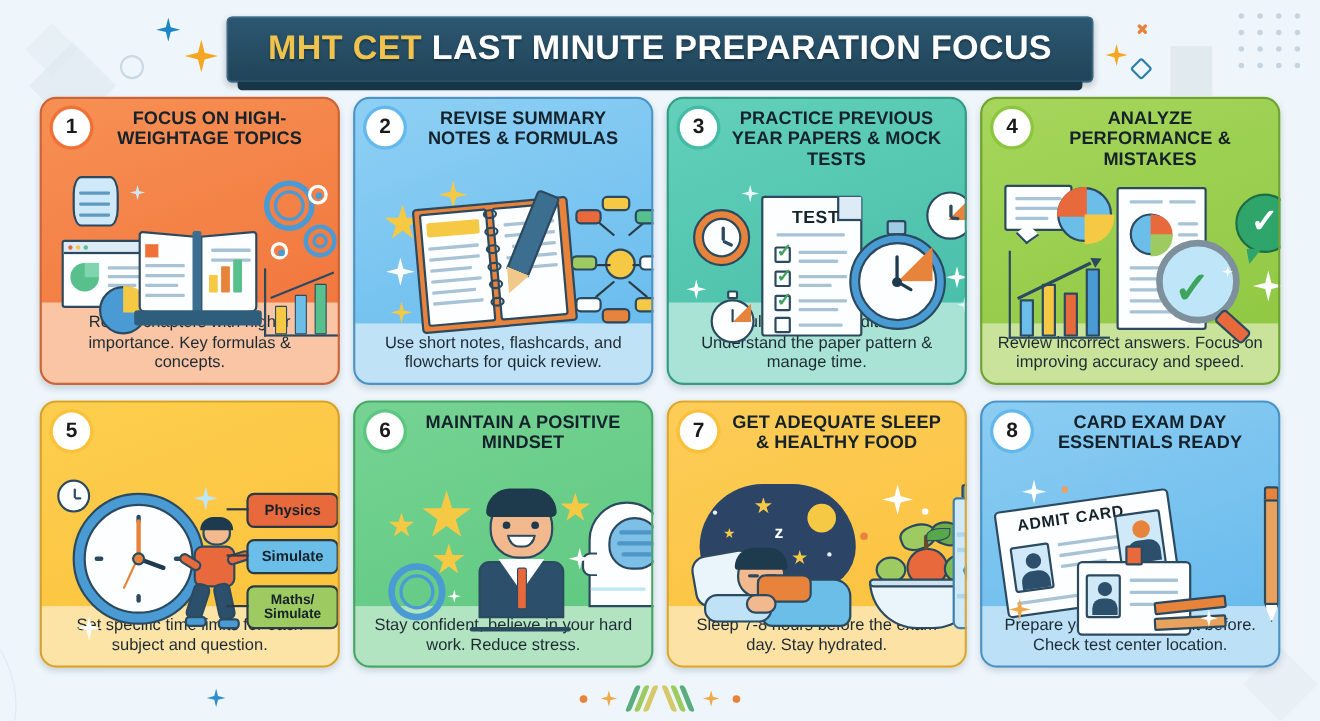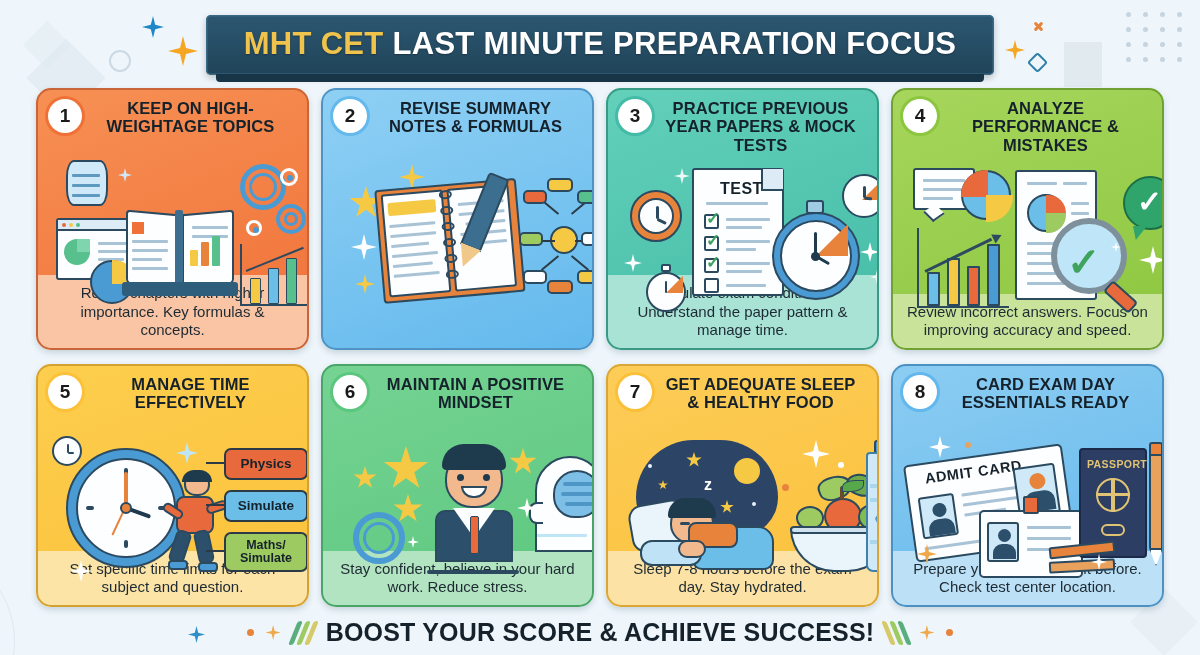--- a/index.html
+++ b/index.html
@@ -312,21 +312,21 @@
 </div>
 
 <div class="grid">
 
   <div class="card c1">
     <div class="card-body">
       <div class="card-head">
         <div class="badge">
             <span>1</span>
           </div>
-        <div class="card-title">KEEP ON HIGH-WEIGHTAGE TOPICS</div>
+        <div class="card-title">FOCUS ON HIGH-WEIGHTAGE TOPICS</div>
       </div>
       <div class="art">
 
         <div class="ill" style="left:18px;top:4px;width:42px;height:46px;">
           <div style="position:absolute;inset:0;background:#CFE9F8;border:2px solid #2B4A60;border-radius:8px/16px;"></div>
           <div class="line" style="left:6px;top:14px;width:28px;background:#5E9ABF;"></div>
           <div class="line" style="left:6px;top:24px;width:28px;background:#5E9ABF;"></div>
           <div class="line" style="left:6px;top:34px;width:28px;background:#5E9ABF;"></div>
         </div>
 
@@ -438,20 +438,21 @@
           <div style="position:absolute;right:0;top:6px;width:24px;height:14px;border-radius:5px;background:#57C08C;border:2px solid #2B4A60;"></div>
           <div style="position:absolute;left:24px;top:-6px;width:26px;height:14px;border-radius:5px;background:#F6C945;border:2px solid #2B4A60;"></div>
           <div style="position:absolute;left:-4px;top:48px;width:24px;height:14px;border-radius:5px;background:#9DCB62;border:2px solid #2B4A60;"></div>
           <div style="position:absolute;right:-4px;top:48px;width:24px;height:14px;border-radius:5px;background:#FDFEFF;border:2px solid #2B4A60;"></div>
           <div style="position:absolute;left:0;top:86px;width:24px;height:14px;border-radius:5px;background:#FDFEFF;border:2px solid #2B4A60;"></div>
           <div style="position:absolute;right:0;top:86px;width:24px;height:14px;border-radius:5px;background:#F6C945;border:2px solid #2B4A60;"></div>
           <div style="position:absolute;left:24px;top:96px;width:26px;height:14px;border-radius:5px;background:#E8833C;border:2px solid #2B4A60;"></div>
         </div>
       </div>
     </div>
+    <div class="card-foot">Use short notes, flashcards, and flowcharts for quick review.</div>
   </div>
 
   <div class="card c3">
     <div class="card-body">
       <div class="card-head">
         <div class="badge">
             <span>3</span>
           </div>
         <div class="card-title">PRACTICE PREVIOUS YEAR PAPERS &amp; MOCK TESTS</div>
       </div>
@@ -463,21 +464,21 @@
           <div class="hand" style="left:24px;top:17px;width:2.5px;height:10px;transform:rotate(115deg);"></div>
         </div>
 
         <div class="ill" style="left:26px;top:108px;width:44px;height:48px;">
           <div style="position:absolute;left:17px;top:0;width:10px;height:8px;background:#FDFEFF;border:2px solid #2B4A60;border-radius:2px;"></div>
           <div style="position:absolute;left:2px;top:8px;width:40px;height:40px;border-radius:50%;background:#FDFEFF;border:2.5px solid #2B4A60;"></div>
           <div style="position:absolute;left:22px;top:12px;width:17px;height:17px;background:#E8833C;clip-path:polygon(0 100%,100% 100%,100% 0);"></div>
           <div class="hand" style="left:21px;top:17px;width:2px;height:12px;"></div>
         </div>
 
-        <div class="ill paper" style="left:74px;top:12px;width:92px;height:128px;border-width:2.5px;">
+        <div class="ill paper" style="left:74px;top:22px;width:92px;height:128px;border-width:2.5px;">
           <div style="position:absolute;right:-1px;top:-1px;width:22px;height:22px;background:#DCEBF5;border-left:2px solid #2B4A60;border-bottom:2px solid #2B4A60;"></div>
           <div style="position:absolute;left:26px;top:10px;font-size:16px;font-weight:700;color:#16222B;letter-spacing:.5px;">TEST</div>
           <div class="line" style="left:12px;top:32px;width:62px;"></div>
           <div style="position:absolute;left:10px;top:44px;width:15px;height:15px;border:2px solid #2B4A60;background:#FDFEFF;border-radius:2px;"></div>
           <div class="check" style="left:12px;top:40px;">✓</div>
           <div class="line" style="left:32px;top:48px;width:44px;"></div>
           <div class="line" style="left:32px;top:56px;width:36px;"></div>
           <div style="position:absolute;left:10px;top:66px;width:15px;height:15px;border:2px solid #2B4A60;background:#FDFEFF;border-radius:2px;"></div>
           <div class="check" style="left:12px;top:62px;">✓</div>
           <div class="line" style="left:32px;top:70px;width:44px;"></div>
@@ -578,21 +579,20 @@
     </div>
     <div class="card-foot">Review incorrect answers. Focus on improving accuracy and speed.</div>
   </div>
 
   <div class="card c5">
     <div class="card-body">
       <div class="card-head">
         <div class="badge">
             <span>5</span>
           </div>
-        <div class="card-title">MANAGE TIME EFFECTIVELY</div>
       </div>
       <div class="art">
 
         <div class="ill" style="left:4px;top:4px;width:30px;height:30px;border-radius:50%;background:#FDFEFF;border:2.5px solid #2B4A60;">
           <div class="hand" style="left:13px;top:6px;width:2px;height:9px;"></div>
           <div class="hand" style="left:13px;top:9px;width:2px;height:6px;transform:rotate(90deg);"></div>
         </div>
 
         <div class="ill" style="left:18px;top:16px;width:120px;height:120px;">
           <div style="position:absolute;inset:0;border-radius:50%;background:#4A9BD4;border:2.5px solid #2B4A60;"></div>
@@ -775,28 +775,20 @@
           <div style="position:absolute;left:44px;top:-14px;width:16px;height:18px;background:#E8693C;border:2px solid #2B4A60;border-radius:2px;"></div>
           <div style="position:absolute;left:8px;top:12px;width:32px;height:40px;background:#CFE9F8;border:2px solid #2B4A60;border-radius:3px;">
             <div style="position:absolute;left:9px;top:5px;width:13px;height:13px;border-radius:50%;background:#2C4F6B;"></div>
             <div style="position:absolute;left:4px;top:20px;width:23px;height:15px;border-radius:9px 9px 0 0;background:#2C4F6B;"></div>
           </div>
           <div class="line" style="left:48px;top:16px;width:44px;"></div>
           <div class="line" style="left:48px;top:27px;width:44px;"></div>
           <div class="line" style="left:48px;top:38px;width:30px;"></div>
         </div>
 
-        <div class="ill" style="left:176px;top:16px;width:68px;height:110px;">
-          <div style="position:absolute;inset:0;background:#2C3E63;border:2.5px solid #1B2A48;border-radius:4px;"></div>
-          <div style="position:absolute;left:8px;top:10px;font-size:10.5px;font-weight:700;color:#E0C374;letter-spacing:.4px;">PASSPORT</div>
-          <div style="position:absolute;left:17px;top:30px;width:34px;height:34px;border-radius:50%;border:2.5px solid #E0C374;"></div>
-          <div style="position:absolute;left:32px;top:30px;width:4px;height:34px;background:#E0C374;"></div>
-          <div style="position:absolute;left:17px;top:45px;width:34px;height:3px;background:#E0C374;"></div>
-          <div style="position:absolute;left:22px;top:76px;width:24px;height:12px;border:2px solid #E0C374;border-radius:6px;"></div>
-        </div>
 
         <div class="pen" style="left:146px;top:112px;width:66px;height:12px;background:#E8833C;border:2px solid #2B4A60;transform:rotate(-6deg);"></div>
         <div class="pen" style="left:146px;top:128px;width:66px;height:12px;background:#E8A25E;border:2px solid #2B4A60;transform:rotate(-3deg);"></div>
 
         <div class="ill" style="left:246px;top:10px;width:14px;height:124px;">
           <div style="position:absolute;left:0;top:0;width:14px;height:14px;background:#E8833C;border:2px solid #2B4A60;border-radius:3px 3px 0 0;"></div>
           <div style="position:absolute;left:0;top:12px;width:14px;height:96px;background:#E8A25E;border:2px solid #2B4A60;"></div>
           <div style="position:absolute;left:0;top:106px;width:14px;height:18px;background:#FDFEFF;border:2px solid #2B4A60;clip-path:polygon(0 0,100% 0,50% 100%);"></div>
         </div>
 
@@ -812,21 +804,20 @@
 </div>
 
 <div class="footer">
   <div class="deco-dot"></div>
   <div class="deco-spark"></div>
   <div class="chev">
     <b style="background:#5AAE7E;transform:skewX(-22deg);"></b>
     <b style="background:#9DCB62;transform:skewX(-22deg);"></b>
     <b style="background:#D6C96A;transform:skewX(-22deg);"></b>
   </div>
-  <div class="footer-text">BOOST YOUR SCORE &amp; ACHIEVE SUCCESS!</div>
   <div class="chev">
     <b style="background:#D6C96A;transform:skewX(22deg);"></b>
     <b style="background:#9DCB62;transform:skewX(22deg);"></b>
     <b style="background:#5AAE7E;transform:skewX(22deg);"></b>
   </div>
   <div class="deco-spark"></div>
   <div class="deco-dot"></div>
 </div>
 
 </body></html>

